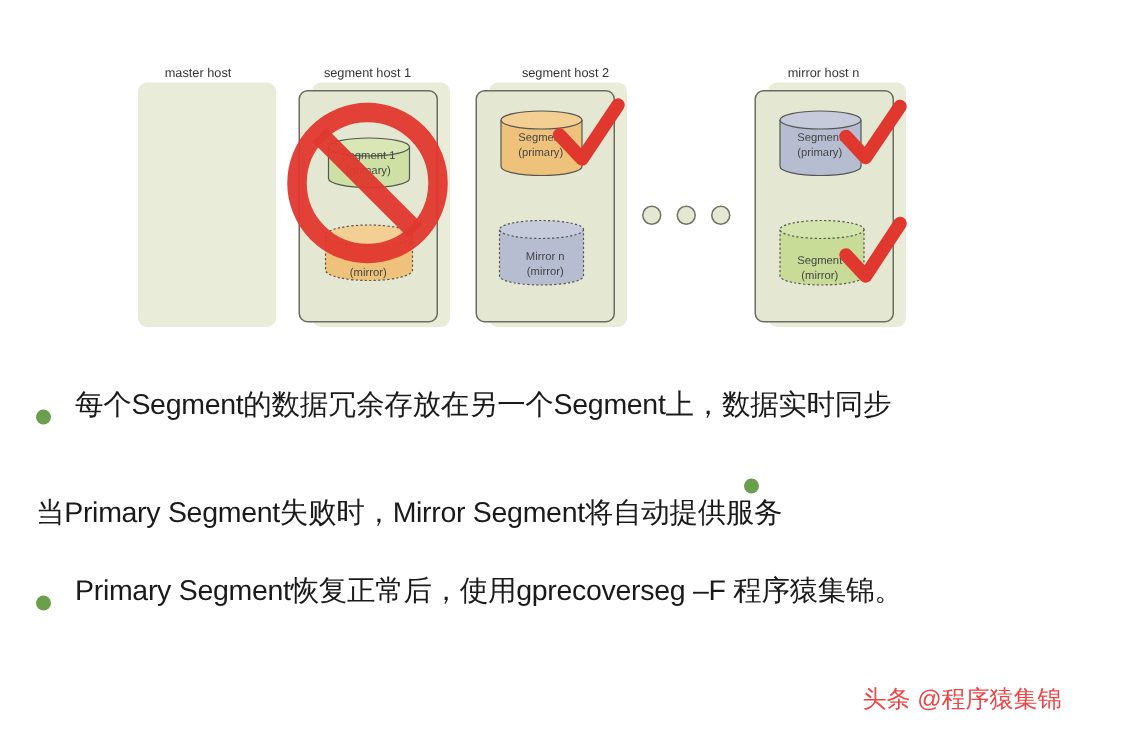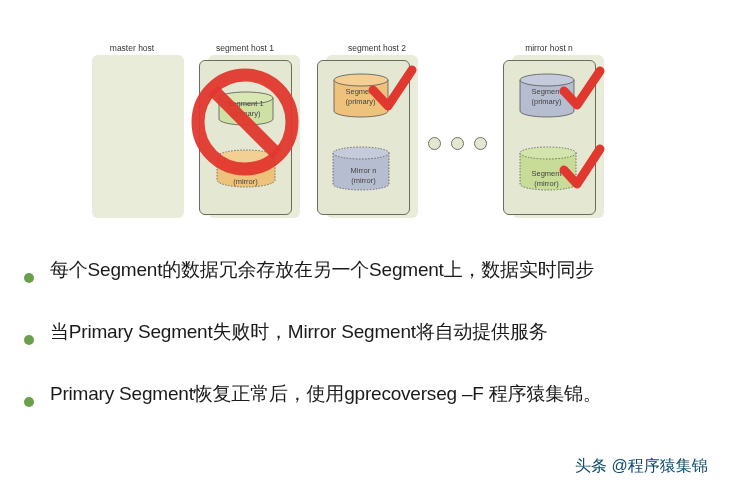--- a/index.html
+++ b/index.html
@@ -10,21 +10,21 @@
   .host-back { position:absolute; background:#e9ecd9; border-radius:6px; }
   .host { position:absolute; background:#e4e8d2; border:1.2px solid #6b6b60; border-radius:6px; box-sizing:border-box; }
   .cyl { position:absolute; }
   .cyl-label { position:absolute; width:100%; text-align:center; font-size:7.5px; line-height:10px; color:#444; }
   .master-label { position:absolute; font-size:8px; color:#444; width:100%; text-align:center; }
   .dot { position:absolute; width:13px; height:13px; border-radius:50%; border:1px solid #6f7460; background:#e4e8d2; box-sizing:border-box; }
   .bullets { position:absolute; left:0; top:0; width:747px; }
   .bullet { position:absolute; left:24px; display:flex; align-items:flex-end; }
   .bullet-dot { width:10px; height:10px; border-radius:50%; background:#6aa04b; margin-right:16px; }
   .bullet-text { font-size:19px; color:#1a1a1a; white-space:nowrap; letter-spacing:-0.2px; }
-  .watermark { position:absolute; left:575px; top:456px; font-size:16px; color:#0c4a6e;
+  .watermark { position:absolute; left:575px; top:456px; font-size:16px; color:#ef4444;
                text-shadow: 1px 1px 0 #fff, -1px -1px 0 #fff; white-space:nowrap; }
   svg.overlay { position:absolute; left:0; top:0; }
 </style>
 </head>
 <body>
 
 <div class="diagram">
 
   <div class="host-label" style="left:72px; top:43px;">master host</div>
   <div class="host-label" style="left:185px; top:43px;">segment host 1</div>
@@ -94,21 +94,21 @@
     <path d="M564,91 L577,105 L600,71" fill="none" stroke="#e0382e" stroke-width="9" stroke-linecap="round" stroke-linejoin="round"></path>
     <path d="M564,170 L577,184 L600,149" fill="none" stroke="#e0382e" stroke-width="9" stroke-linecap="round" stroke-linejoin="round"></path>
   </svg>
 </div>
 
 <div class="bullets">
   <div class="bullet" style="top:257px;">
     <span class="bullet-dot"></span>
     <span class="bullet-text">每个Segment的数据冗余存放在另一个Segment上，数据实时同步</span>
   </div>
-  <div class="bullet" style="top:319px;">
+  <div class="bullet" style="top:319px;flex-direction:column;">
     <span class="bullet-dot"></span>
     <span class="bullet-text">当Primary Segment失败时，Mirror Segment将自动提供服务</span>
   </div>
   <div class="bullet" style="top:381px;">
     <span class="bullet-dot"></span>
     <span class="bullet-text">Primary Segment恢复正常后，使用gprecoverseg –F  程序猿集锦。</span>
   </div>
 </div>
 
 <div class="watermark">头条 @程序猿集锦</div>

